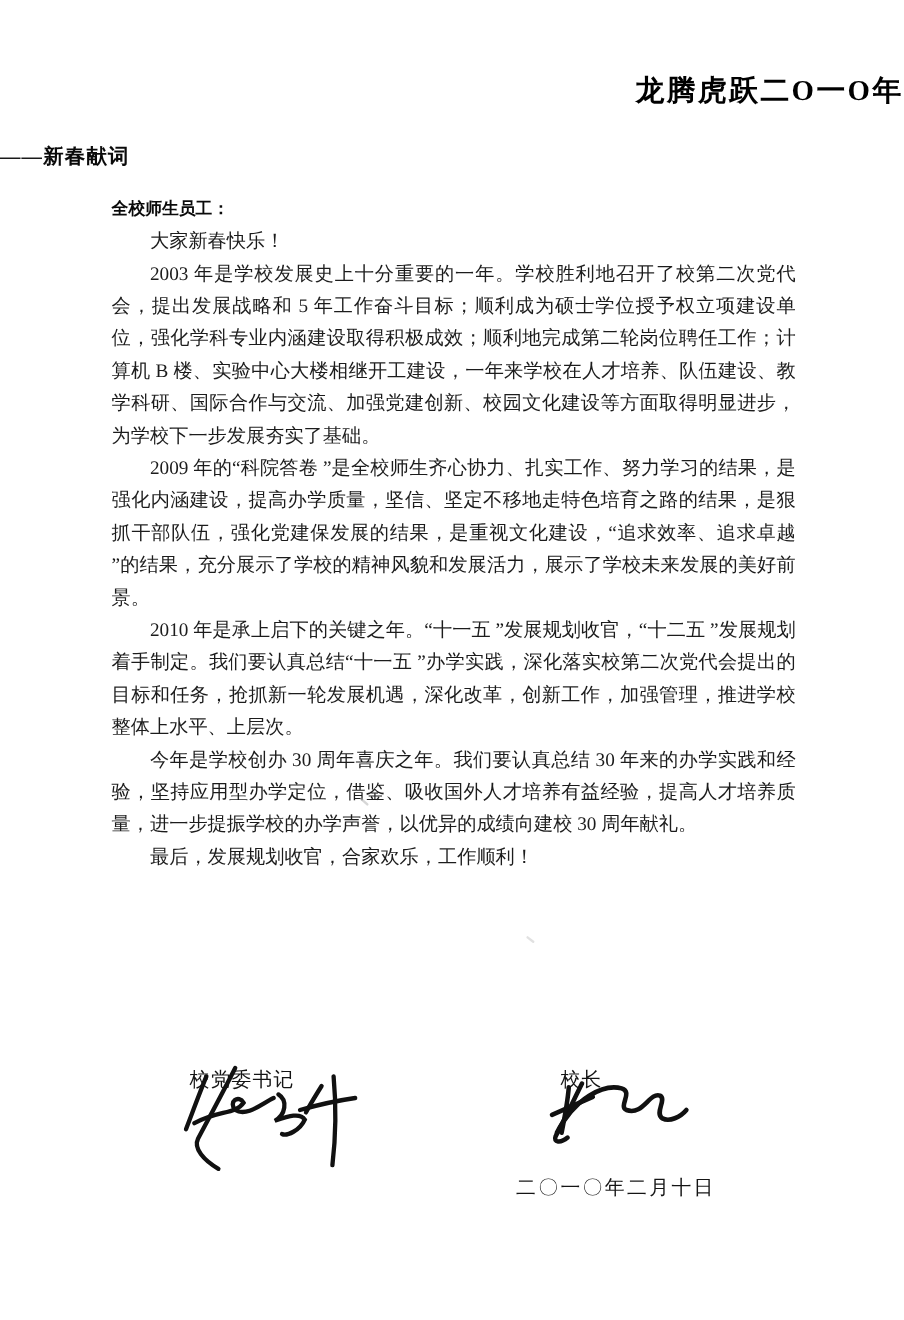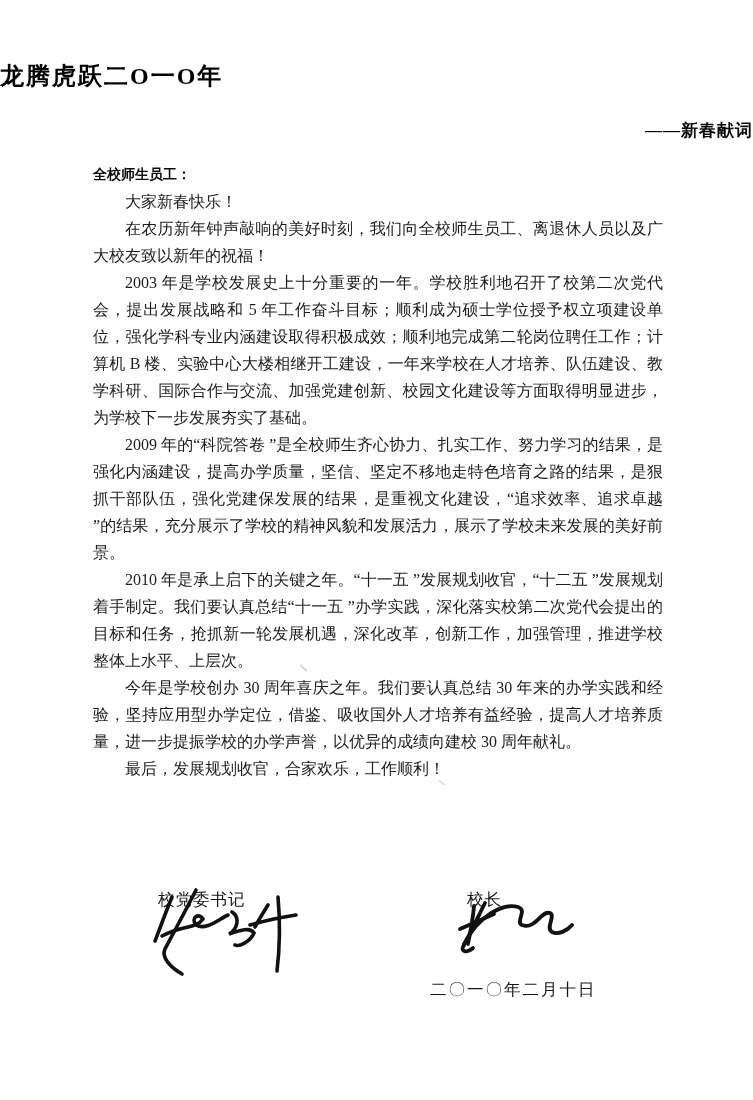--- a/index.html
+++ b/index.html
@@ -6,30 +6,30 @@
   .page {
     position:relative;
     width:753px; height:1100px;
     background:#ffffff;
     color:#1f1f1f;
     font-family:"Liberation Serif","DejaVu Serif",serif;
     overflow:hidden;
   }
   .title {
     margin:62px 0 0 0;
-    text-align:left;
+    text-align:right;
     font-size:24px;
     font-weight:700;
     letter-spacing:2px;
     color:#000000;
     line-height:1.2;
   }
   .subtitle {
     margin-top:28px;
-    text-align:right;
+    text-align:left;
     font-size:17px;
     font-weight:700;
     color:#0a0a0a;
     letter-spacing:1px;
   }
   .body-text {
     margin:19px 90px 0 93px;
     font-size:16px;
     line-height:27px;
     text-align:justify;
@@ -73,21 +73,20 @@
 
 <div class="page">
 
   <h1 class="title">龙腾虎跃二O一O年</h1>
 
   <div class="subtitle">——新春献词</div>
 
   <div class="body-text">
     <p class="salutation">全校师生员工：</p>
     <p class="para">大家新春快乐！</p>
-    <p class="para">在农历新年钟声敲响的美好时刻，我们向全校师生员工、离退休人员以及广大校友致以新年的祝福！</p>
     <p class="para">2003 年是学校发展史上十分重要的一年。学校胜利地召开了校第二次党代会，提出发展战略和 5 年工作奋斗目标；顺利成为硕士学位授予权立项建设单位，强化学科专业内涵建设取得积极成效；顺利地完成第二轮岗位聘任工作；计算机 B 楼、实验中心大楼相继开工建设，一年来学校在人才培养、队伍建设、教学科研、国际合作与交流、加强党建创新、校园文化建设等方面取得明显进步，为学校下一步发展夯实了基础。</p>
     <p class="para">2009 年的“科院答卷 ”是全校师生齐心协力、扎实工作、努力学习的结果，是强化内涵建设，提高办学质量，坚信、坚定不移地走特色培育之路的结果，是狠抓干部队伍，强化党建保发展的结果，是重视文化建设，“追求效率、追求卓越 ”的结果，充分展示了学校的精神风貌和发展活力，展示了学校未来发展的美好前景。</p>
     <p class="para">2010 年是承上启下的关键之年。“十一五 ”发展规划收官，“十二五 ”发展规划着手制定。我们要认真总结“十一五 ”办学实践，深化落实校第二次党代会提出的目标和任务，抢抓新一轮发展机遇，深化改革，创新工作，加强管理，推进学校整体上水平、上层次。</p>
     <p class="para">今年是学校创办 30 周年喜庆之年。我们要认真总结 30 年来的办学实践和经验，坚持应用型办学定位，借鉴、吸收国外人才培养有益经验，提高人才培养质量，进一步提振学校的办学声誉，以优异的成绩向建校 30 周年献礼。</p>
     <p class="para">最后，发展规划收官，合家欢乐，工作顺利！</p>
   </div>
 
   <span class="sig-label secretary">校党委书记</span>
   <span class="sig-label president">校长</span>
 

